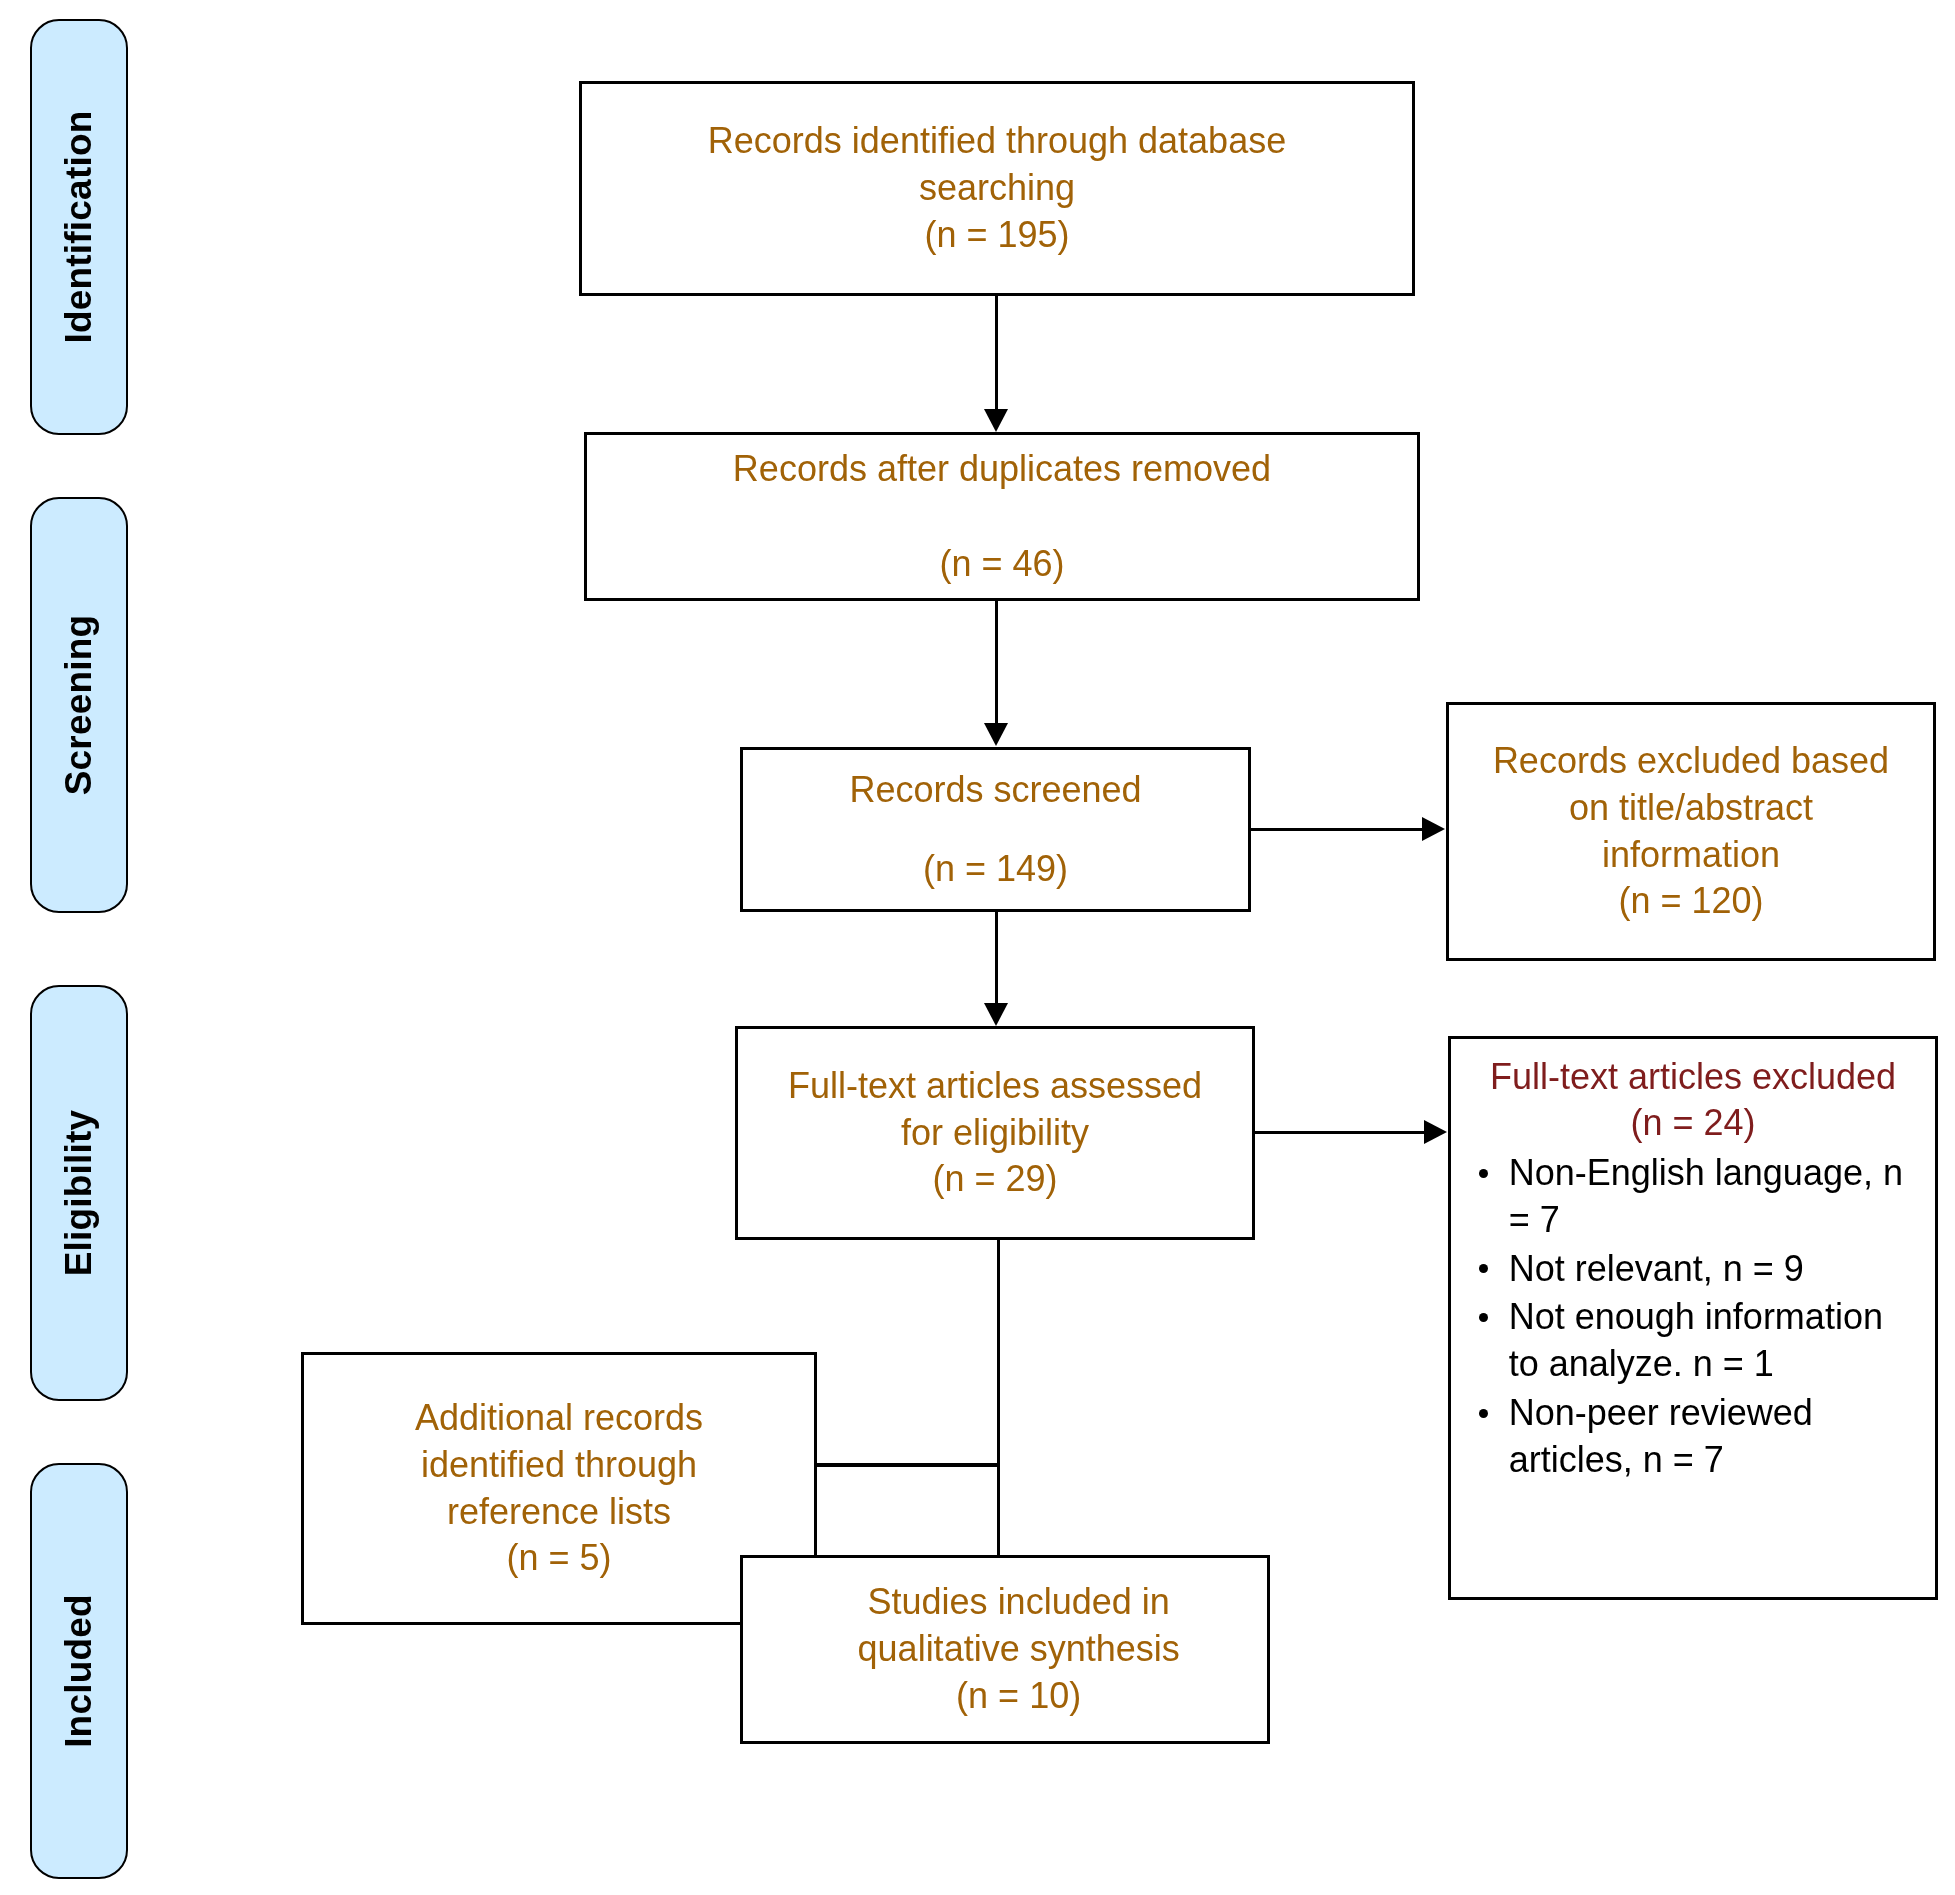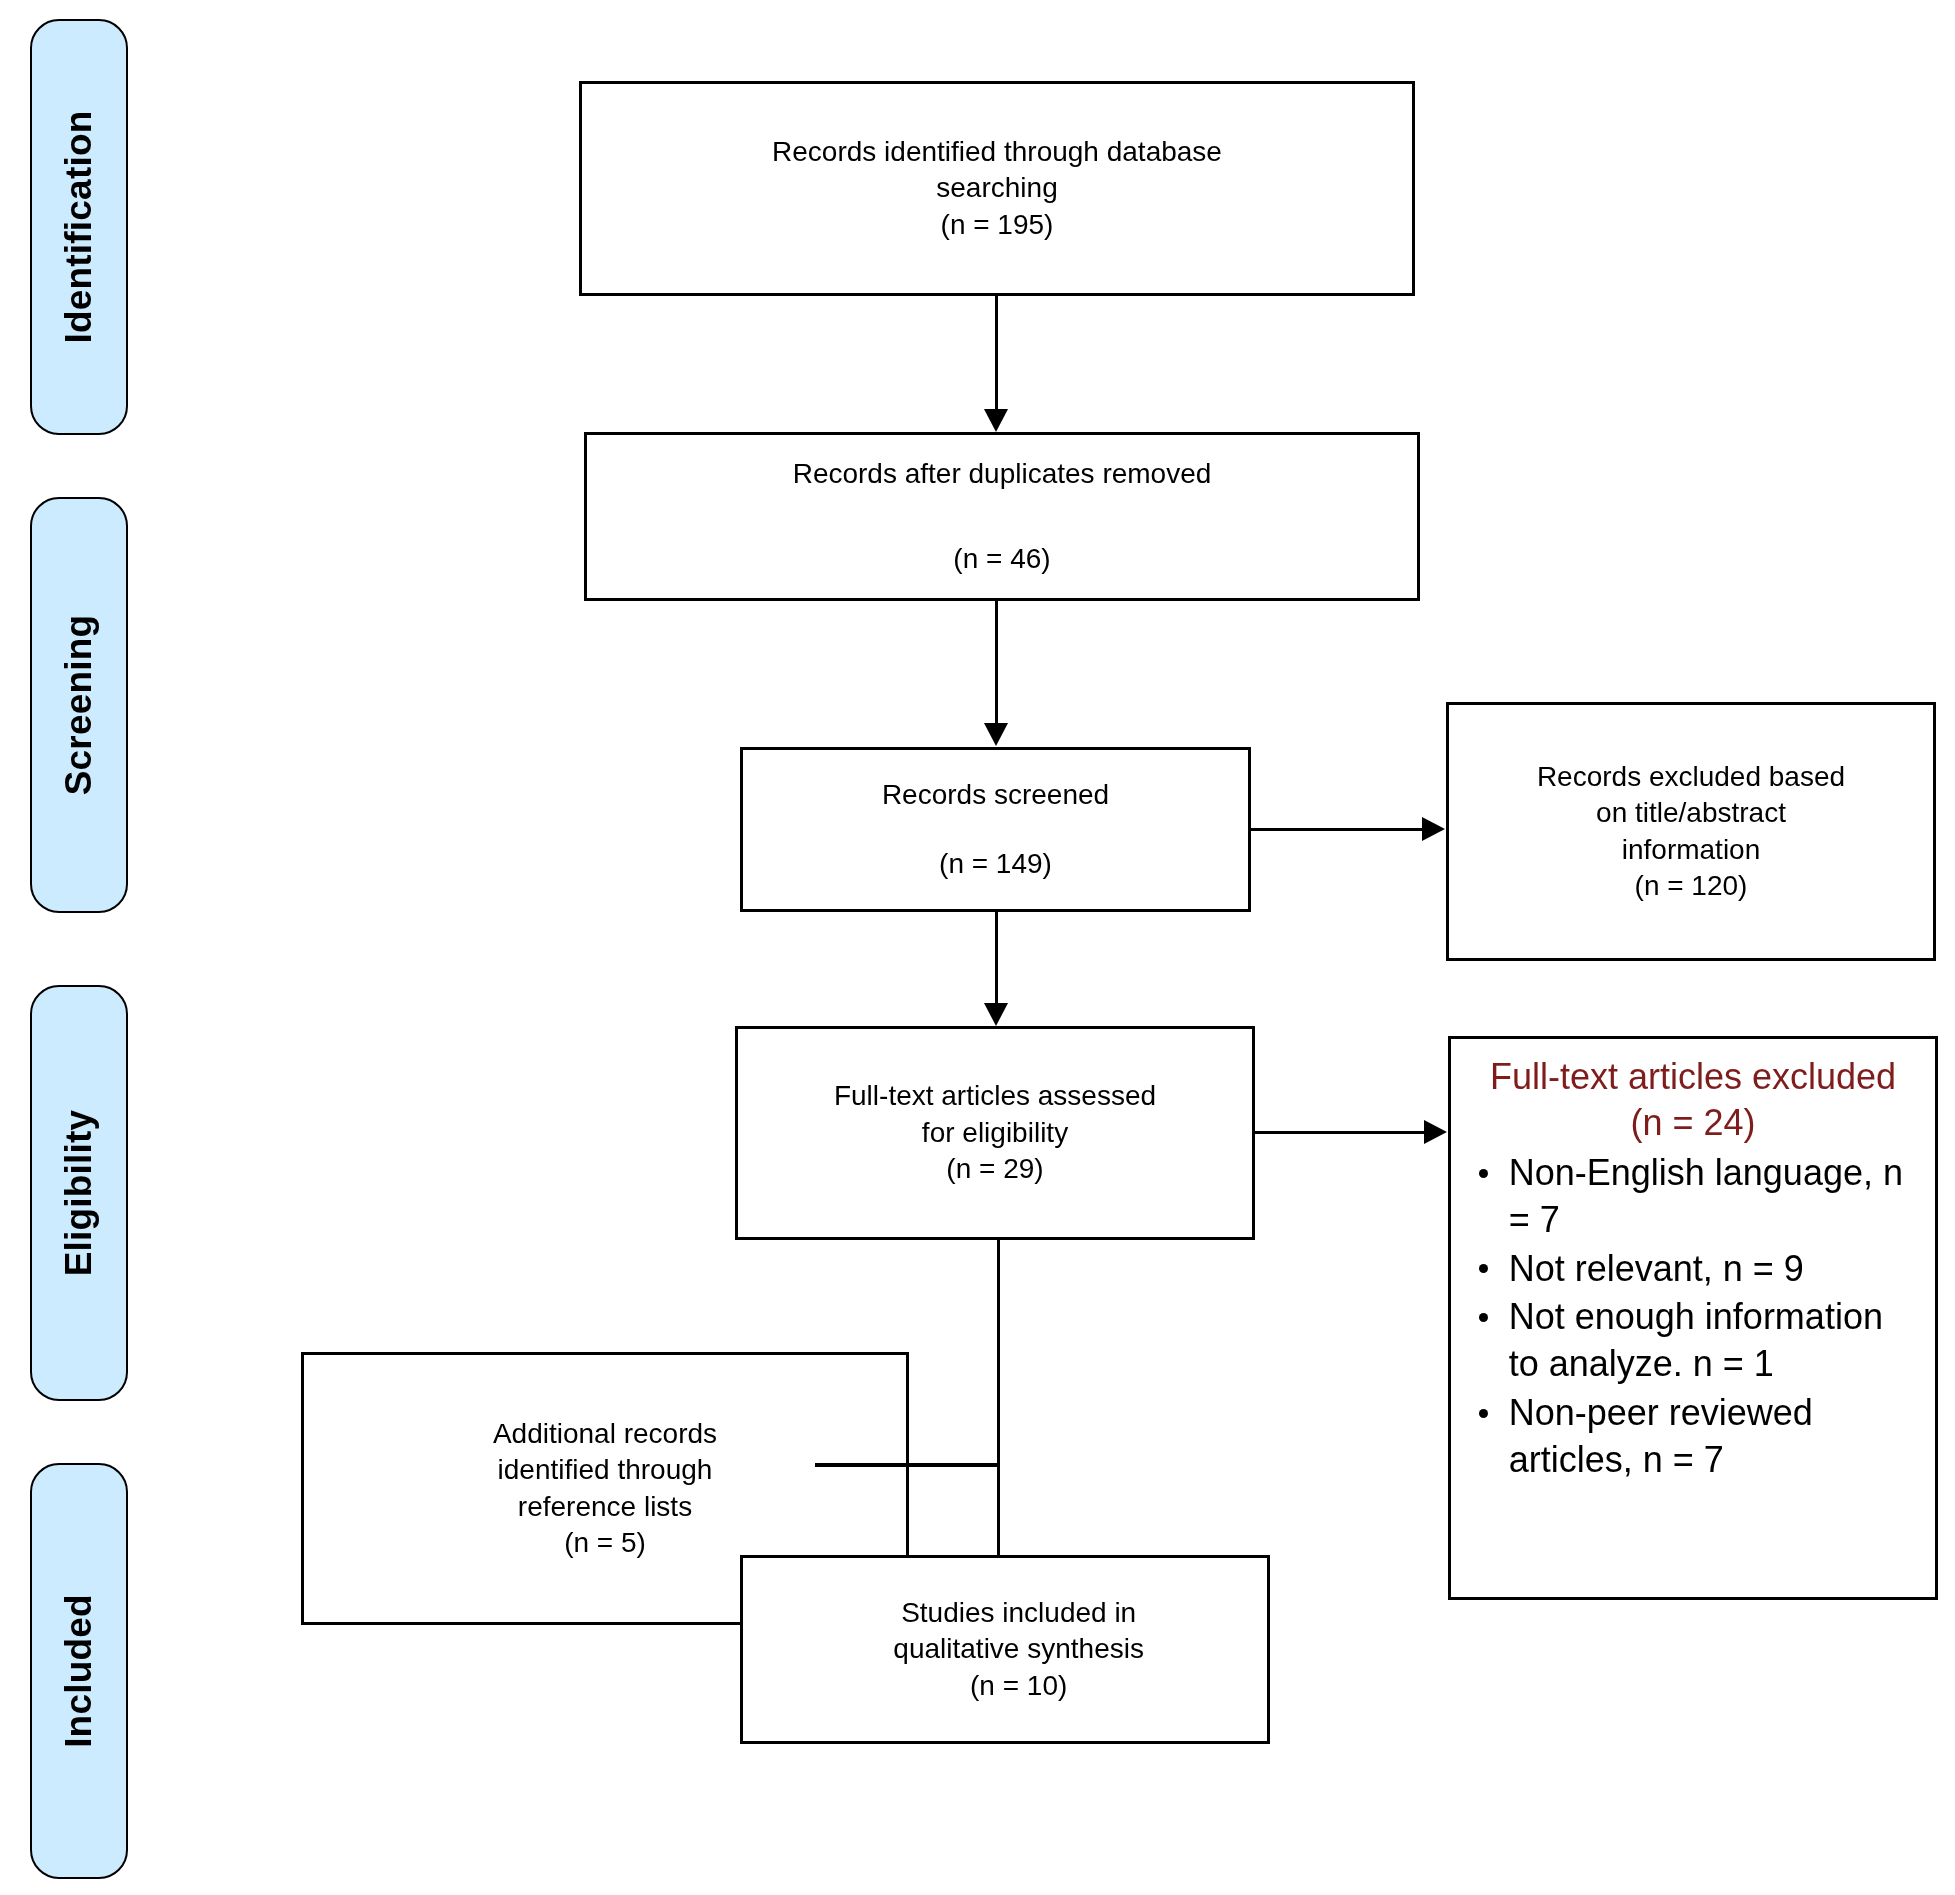--- a/index.html
+++ b/index.html
@@ -43,23 +43,23 @@
     background: #ffffff;
     border: 3.4px solid #000000;
     display: flex;
     flex-direction: column;
     align-items: center;
     justify-content: center;
     text-align: center;
     padding: 6.8px 12.7px;
   }
   .flow-box .line {
-    font-size: 28px;
+    font-size: 36px;
     line-height: 1.30;
-    color: #000000;
+    color: #a16207;
     white-space: nowrap;
   }
 
   
   .flow-box.excl-list {
     justify-content: flex-start;
     align-items: stretch;
     padding: 14.6px 10.7px 10.7px 10.7px;
   }
   .excl-list .hdr {
@@ -192,21 +192,21 @@
       <li>Non-English language, n = 7</li>
       <li>Not relevant, n = 9</li>
       <li>Not enough information to analyze. n = 1</li>
       <li>Non-peer reviewed articles, n = 7</li>
     </ul>
   </div>
 
   <div class="vline" style="left:997px; top:1240px; height:361px;"></div>
   <div class="arrow-down" style="left:985px; top:1601px;"></div>
 
-  <div class="flow-box" style="left:301px; top:1352px; width:608px; height:273px;">
+  <div class="flow-box" style="left:301px; top:1352px; width:516px; height:273px;">
     <div class="line">Additional records</div>
     <div class="line">identified through</div>
     <div class="line">reference lists</div>
     <div class="line">(n = 5)</div>
   </div>
 
   <div class="hline" style="left:815px; top:1463px; width:184px; height:3.9px;"></div>
 
   <div class="flow-box" style="left:740px; top:1555px; width:530px; height:189px;padding-left:40px;">
     <div class="line">Studies included in</div>

